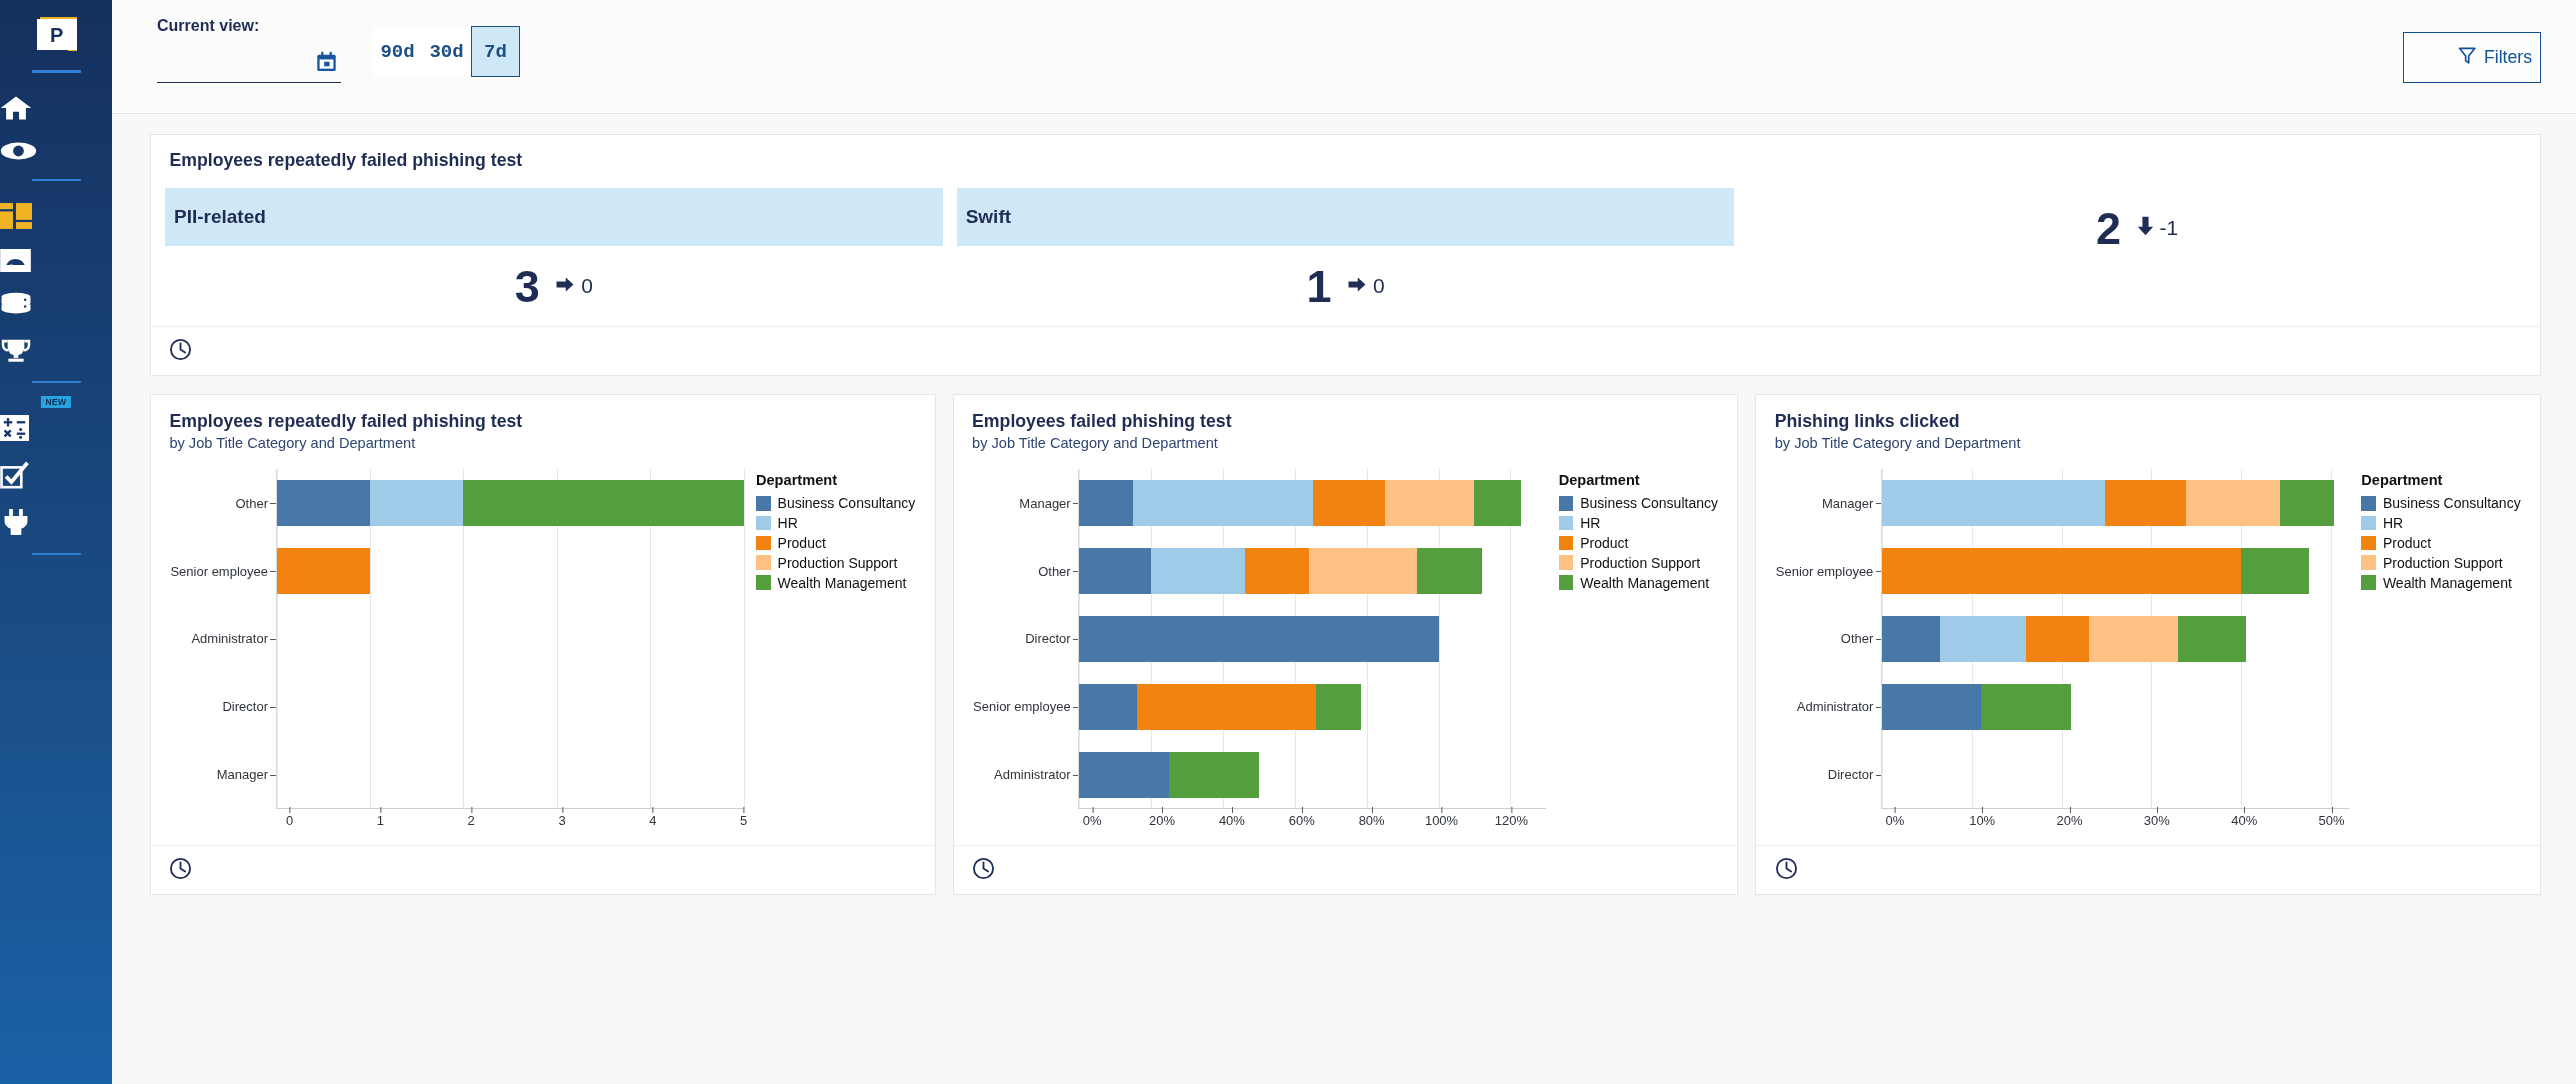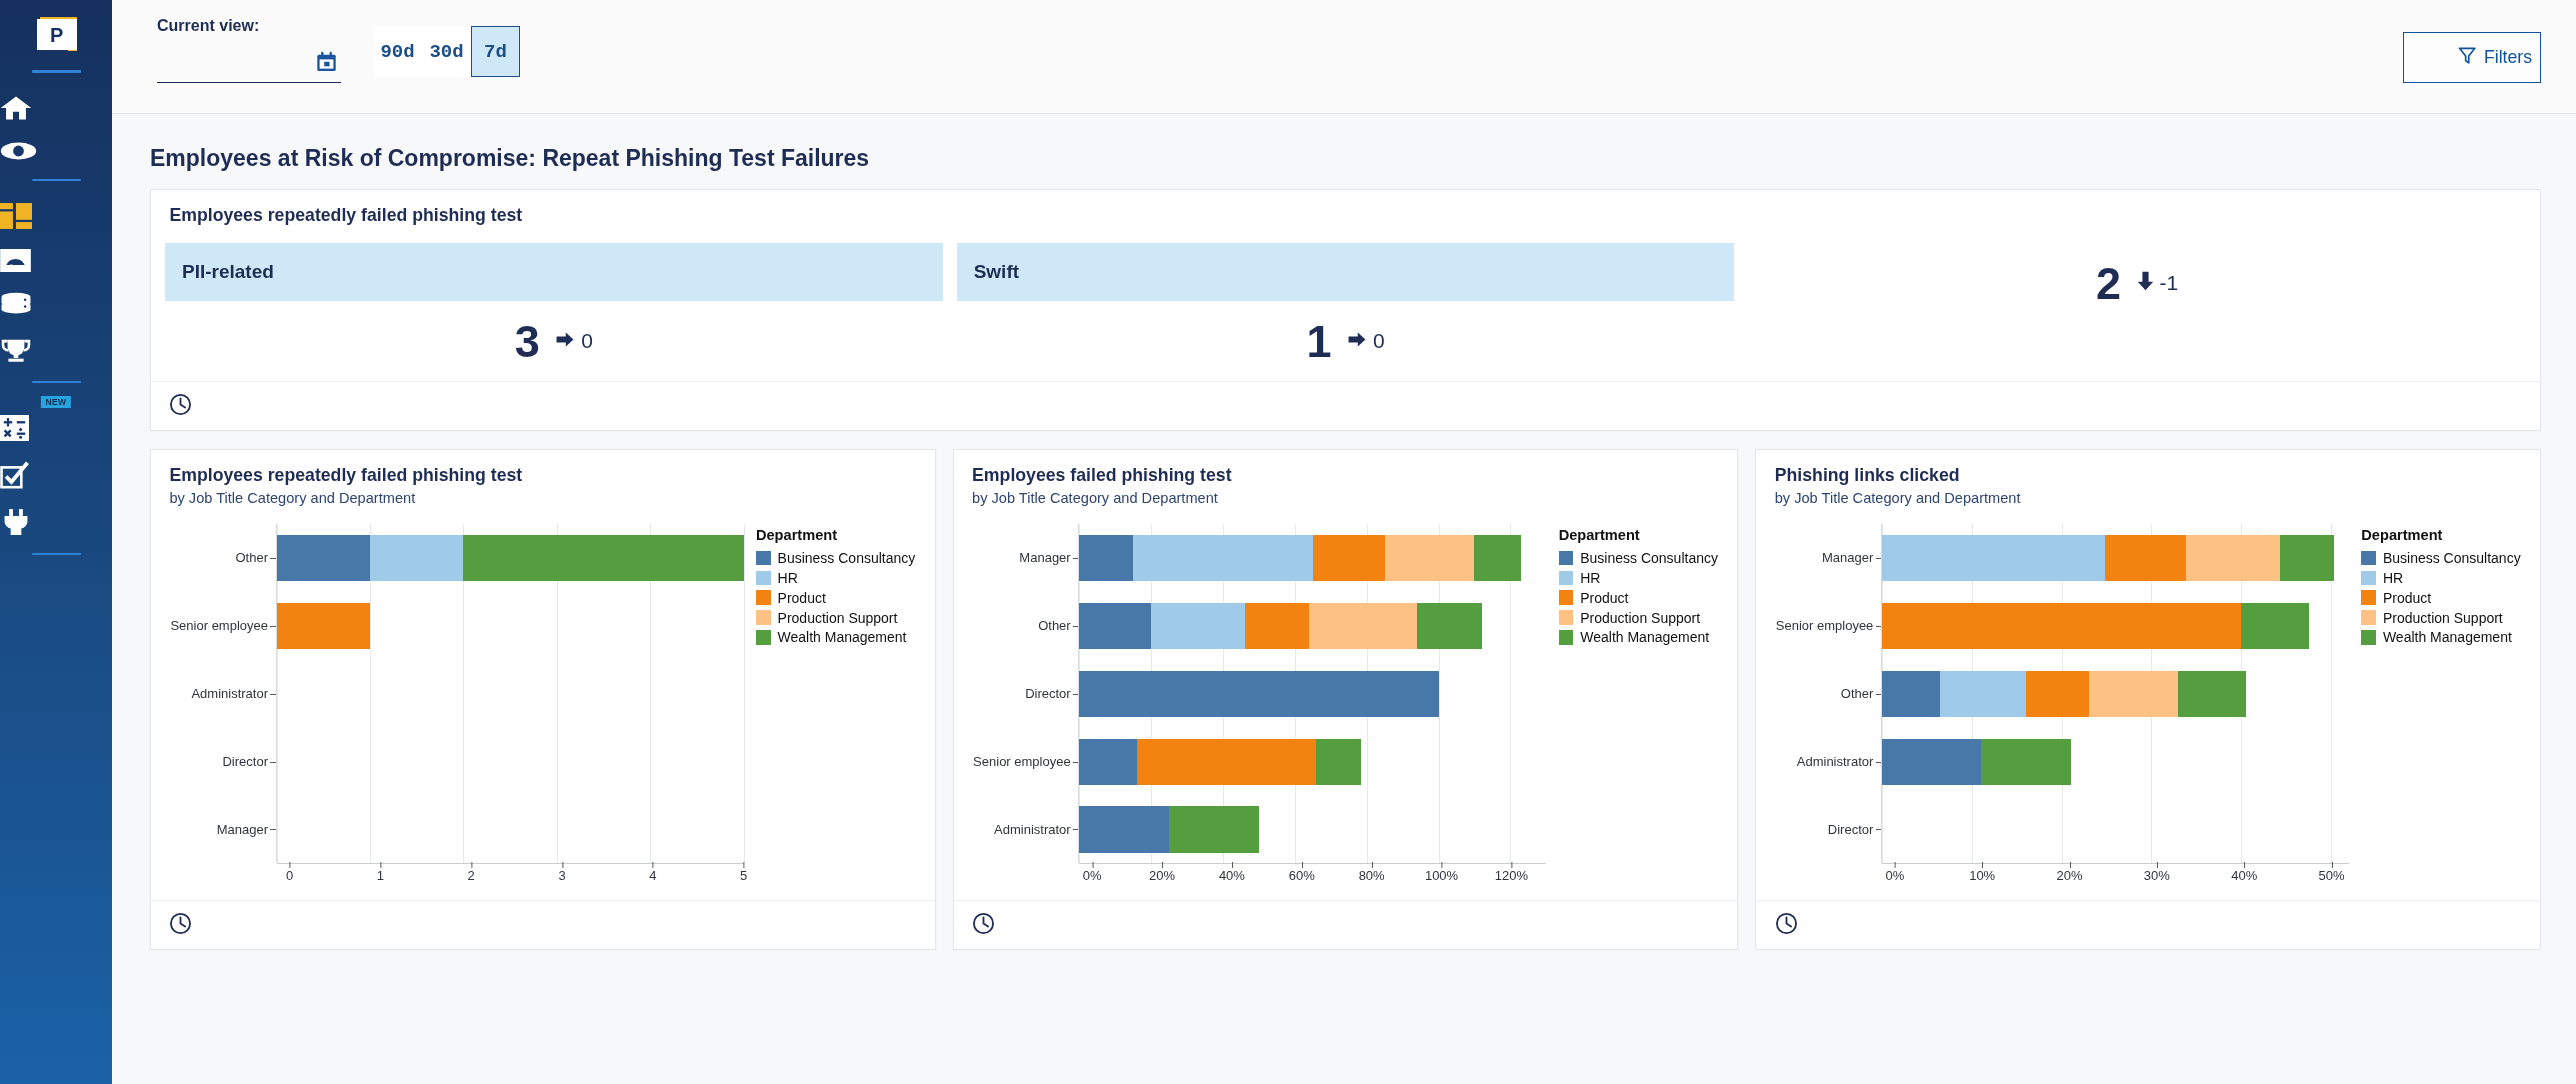--- a/index.html
+++ b/index.html
@@ -127,21 +127,21 @@
 
   
   .kpi-card { margin-bottom: 18.4px; }
   .kpi-head { padding: 15.4px 18.4px 6.1px 18.4px; }
   .kpi-head .t { font-size: 17.7px; font-weight: bold; color:#1f2d54; }
   .kpi-head .s { font-size: 14.6px; color:#2e4570; margin-top: 3.1px; }
   .kpi-row { display:flex; gap: 14px; padding: 10.8px 14px 0 14px; }
   .kpi-cell { flex:1; display:flex; flex-direction:column; }
   .kpi-band {
     background:#cfe8f7; height: 58px;
-    display:flex; align-items:center; padding-left: 17px;
+    display:flex; align-items:center; padding-left: 9px;
     font-size: 19px; font-weight: bold; color:#1f2d54;
   }
   .kpi-value-row {
     height: 80px; display:flex; align-items:center; justify-content:center; gap: 15.4px;
   }
   .kpi-num { font-size: 45px; font-weight: bold; color:#1f2d54; line-height:1; }
   .kpi-delta { display:flex; align-items:center; gap: 6.1px; font-size: 21px; color:#1f2d54; }
   .kpi-footer { border-top: 0.8px solid #eceef0; padding: 10.8px 18.4px 10.8px 18.4px; }
 
   
@@ -345,21 +345,20 @@
             <svg width="18.4" height="18.4" viewBox="0 0 24 24">
                 <path d="M2 3 H22 L14 13 V22 L10 19 V13 Z" fill="none" stroke="#10529a" stroke-width="2.2" stroke-linejoin="round"></path>
               </svg>
           </span>
           <span>Filters</span>
         </button>
       </div>
     </header>
 
     <div class="content">
-      <h1 class="page-title">Employees at Risk of Compromise: Repeat Phishing Test Failures</h1>
 
       <section class="card kpi-card">
         <div class="kpi-head">
           <div class="t">Employees repeatedly failed phishing test</div>
         </div>
         <div class="kpi-row">
 
           <div class="kpi-cell">
             <div class="kpi-band">PII-related</div>
             <div class="kpi-value-row">

